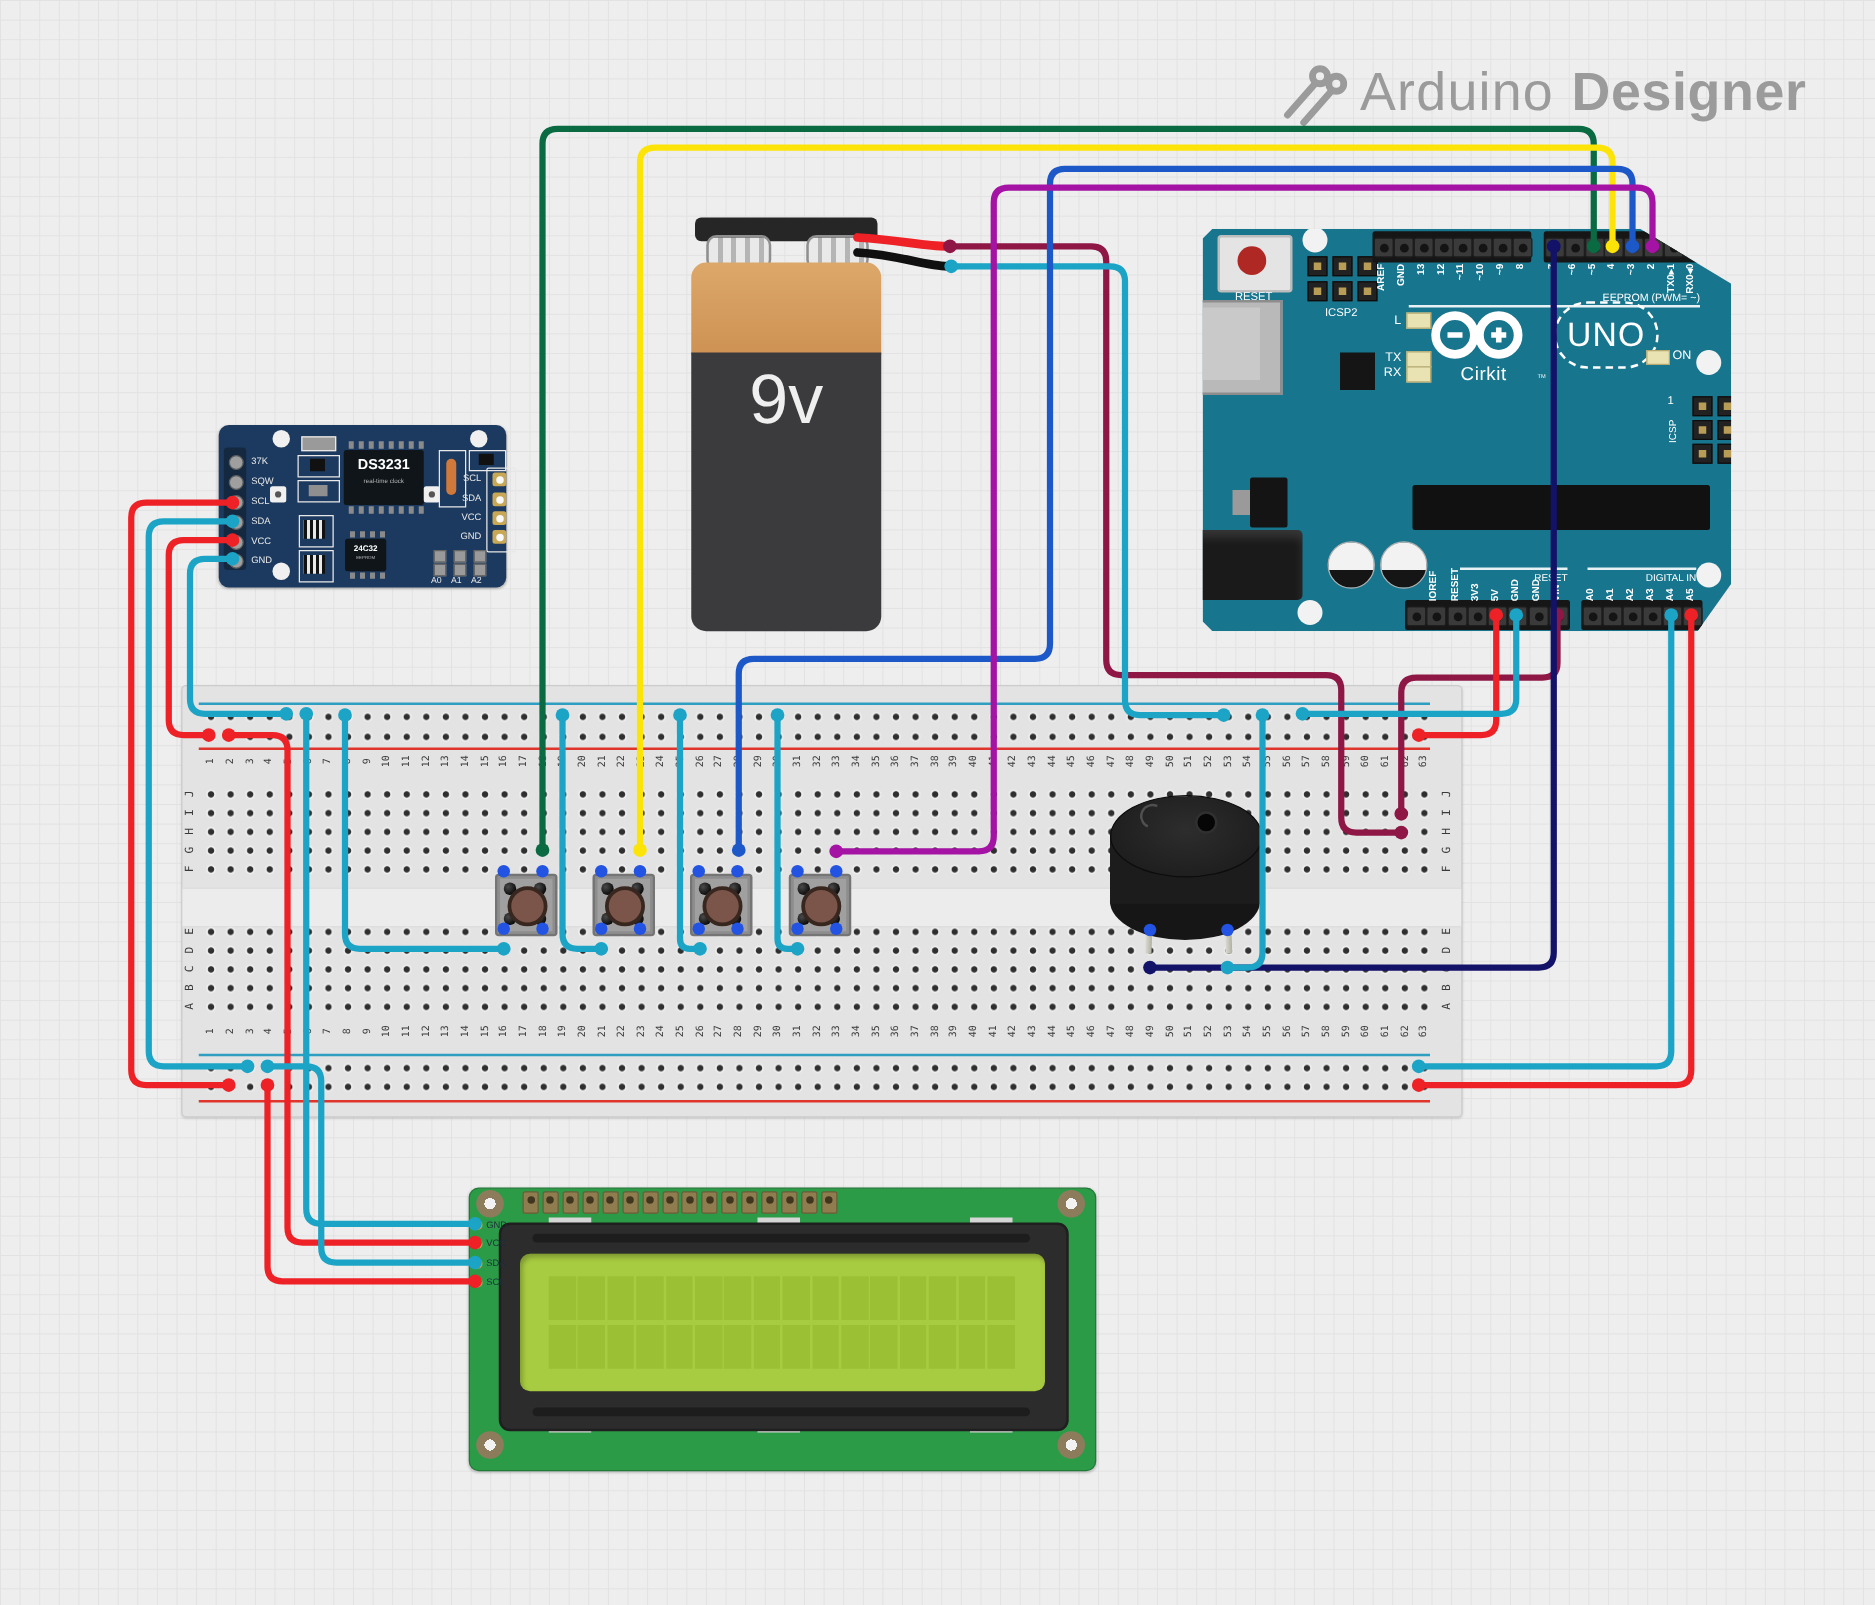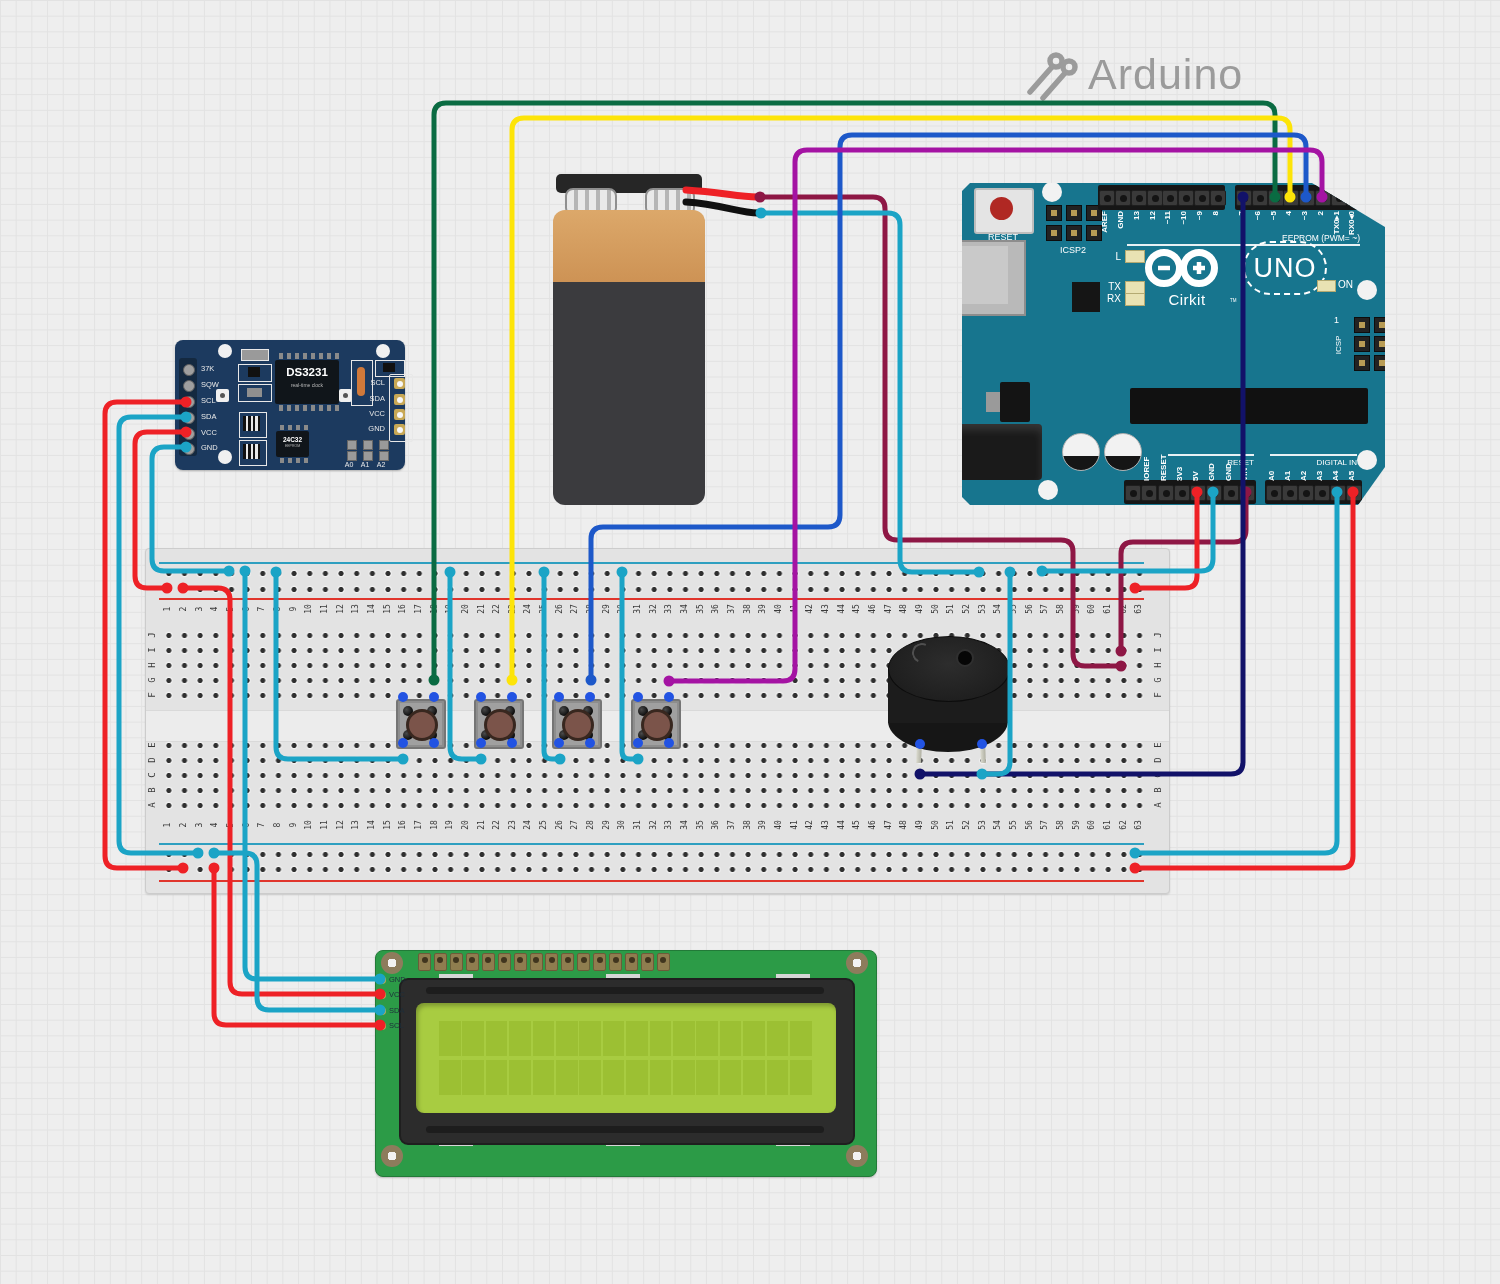--- a/index.html
+++ b/index.html
@@ -21,20 +21,21 @@
   <div class="logo">
     <svg width="56" height="56" viewBox="0 0 56 56">
       <g stroke="#9b9b9b" stroke-width="5.5" fill="none" stroke-linecap="round">
         <path d="M8 46 L30 21"></path>
           <circle cx="34" cy="15" r="6"></circle>
         <path d="M21 52 L43 27"></path>
           <circle cx="47" cy="21" r="6"></circle>
       </g>
     </svg>
     <span class="lg1">Arduino</span>
+    <span class="lg2">Designer</span>
   </div>
 
   <div id="breadboard" style="position: absolute; left: 145px; top: 548px; width: 1023px; height: 344px; background: rgb(227, 227, 227); border: 1px solid rgb(204, 204, 204); border-radius: 4px; z-index: 1; box-shadow: rgba(0, 0, 0, 0.12) 0px 1px 2px;">
       <div style="position: absolute; left: 13px; top: 13px; width: 985px; height: 2px; background: rgb(46, 159, 192);"></div>
       <div style="position: absolute; left: 13px; top: 49px; width: 985px; height: 2px; background: rgb(224, 53, 44);"></div>
       <div style="position: absolute; left: 13px; top: 294px; width: 985px; height: 2px; background: rgb(46, 159, 192);"></div>
       <div style="position: absolute; left: 13px; top: 331px; width: 985px; height: 2px; background: rgb(224, 53, 44);"></div>
       <div style="position: absolute; left: 0px; top: 161px; width: 1023px; height: 30px; background: rgb(236, 236, 236); border-top: 1px solid rgb(217, 217, 217); border-bottom: 1px solid rgb(217, 217, 217);"></div>
       <div style="position: absolute; left: 15px; top: 17px; width: 988px; height: 15px; background-image: radial-gradient(circle at 7.83px 7.5px, rgb(47, 47, 47) 2.2px, rgb(244, 244, 244) 2.9px, rgba(0, 0, 0, 0) 4.4px); background-size: 15.66px 15px;"></div>
       <div style="position: absolute; left: 15px; top: 33px; width: 988px; height: 15px; background-image: radial-gradient(circle at 7.83px 7.5px, rgb(47, 47, 47) 2.2px, rgb(244, 244, 244) 2.9px, rgba(0, 0, 0, 0) 4.4px); background-size: 15.66px 15px;"></div>
@@ -188,20 +189,21 @@
       <div style="position: absolute; left: 993px; top: 235px; width: 40px; height: 12px; transform: rotate(-90deg); font: 9px &quot;DejaVu Sans Mono&quot;, monospace; color: rgb(58, 58, 58); text-align: center; white-space: nowrap;">B</div>
       <div style="position: absolute; left: -13px; top: 250px; width: 40px; height: 12px; transform: rotate(-90deg); font: 9px &quot;DejaVu Sans Mono&quot;, monospace; color: rgb(58, 58, 58); text-align: center; white-space: nowrap;">A</div>
       <div style="position: absolute; left: 993px; top: 250px; width: 40px; height: 12px; transform: rotate(-90deg); font: 9px &quot;DejaVu Sans Mono&quot;, monospace; color: rgb(58, 58, 58); text-align: center; white-space: nowrap;">A</div>
     </div>
   <div id="battery" style="position: absolute; left: 553px; top: 174px; width: 152px; height: 331px; z-index: 10;">
       <div style="position: absolute; left: 3px; top: 0px; width: 146px; height: 19px; background: rgb(38, 38, 38); border-radius: 5px;"></div>
       <div style="position: absolute; left: 12px; top: 14px; width: 48px; height: 24px; background: repeating-linear-gradient(90deg, rgb(233, 233, 233) 0px, rgb(233, 233, 233) 7px, rgb(181, 181, 181) 7px, rgb(181, 181, 181) 11px); border: 2px solid rgb(143, 143, 143); border-radius: 8px;"></div>
       <div style="position: absolute; left: 92px; top: 14px; width: 46px; height: 24px; background: repeating-linear-gradient(90deg, rgb(233, 233, 233) 0px, rgb(233, 233, 233) 7px, rgb(181, 181, 181) 7px, rgb(181, 181, 181) 11px); border: 2px solid rgb(143, 143, 143); border-radius: 8px;"></div>
       <div style="position: absolute; left: 0px; top: 36px; width: 152px; height: 74px; background: linear-gradient(rgb(220, 168, 106), rgb(205, 146, 84)); border-radius: 12px 12px 0px 0px;"></div>
       <div style="position: absolute; left: 0px; top: 108px; width: 152px; height: 223px; background: rgb(59, 59, 62); border-radius: 0px 0px 12px 12px;"></div>
+      <div style="position: absolute; left: 0px; top: 112px; width: 152px; height: 70px; color: rgb(239, 239, 239); font: 400 56px &quot;Liberation Sans&quot;, sans-serif; text-align: center;">9v</div>
     </div>
   <div id="arduino" style="position: absolute; left: 962px; top: 183px; width: 423px; height: 322px; background: rgb(23, 117, 142); z-index: 10; clip-path: polygon(0px 8px, 8px 0px, 350px 0px, 423px 44px, 423px 284px, 396px 322px, 8px 322px, 0px 314px);">
       <div style="position: absolute; left: 80px; top: -1px; width: 20px; height: 20px; border-radius: 50%; background: rgb(242, 242, 242);"></div>
       <div style="position: absolute; left: 76px; top: 297px; width: 20px; height: 20px; border-radius: 50%; background: rgb(242, 242, 242);"></div>
       <div style="position: absolute; left: 395px; top: 97px; width: 20px; height: 20px; border-radius: 50%; background: rgb(242, 242, 242);"></div>
       <div style="position: absolute; left: 395px; top: 267px; width: 20px; height: 20px; border-radius: 50%; background: rgb(242, 242, 242);"></div>
       <div style="position: absolute; left: -32px; top: 57px; width: 92px; height: 72px; background: rgb(185, 185, 185); border: 2px solid rgb(141, 141, 141);"></div>
       <div style="position: absolute; left: -32px; top: 63px; width: 78px; height: 58px; background: rgb(201, 201, 201);"></div>
       <div style="position: absolute; left: -44px; top: 69px; width: 12px; height: 46px; background: rgb(169, 169, 169); border: 1px solid rgb(141, 141, 141);"></div>
       <div style="position: absolute; left: -22px; top: 252px; width: 14px; height: 36px; background: rgb(15, 15, 15); border-radius: 3px;"></div>

